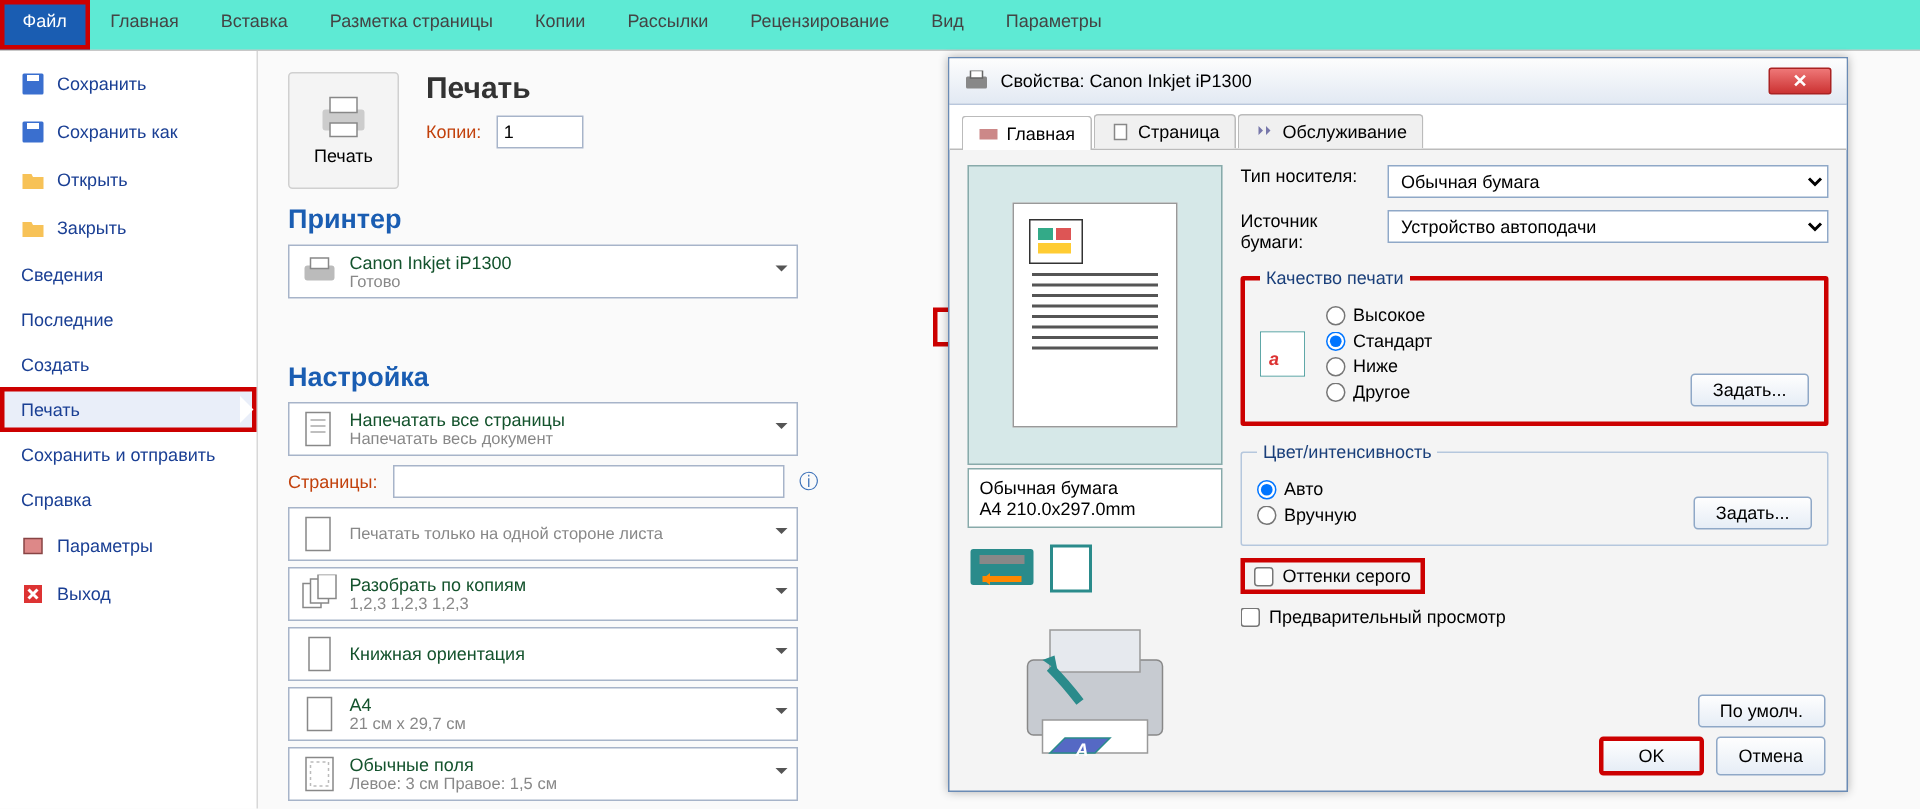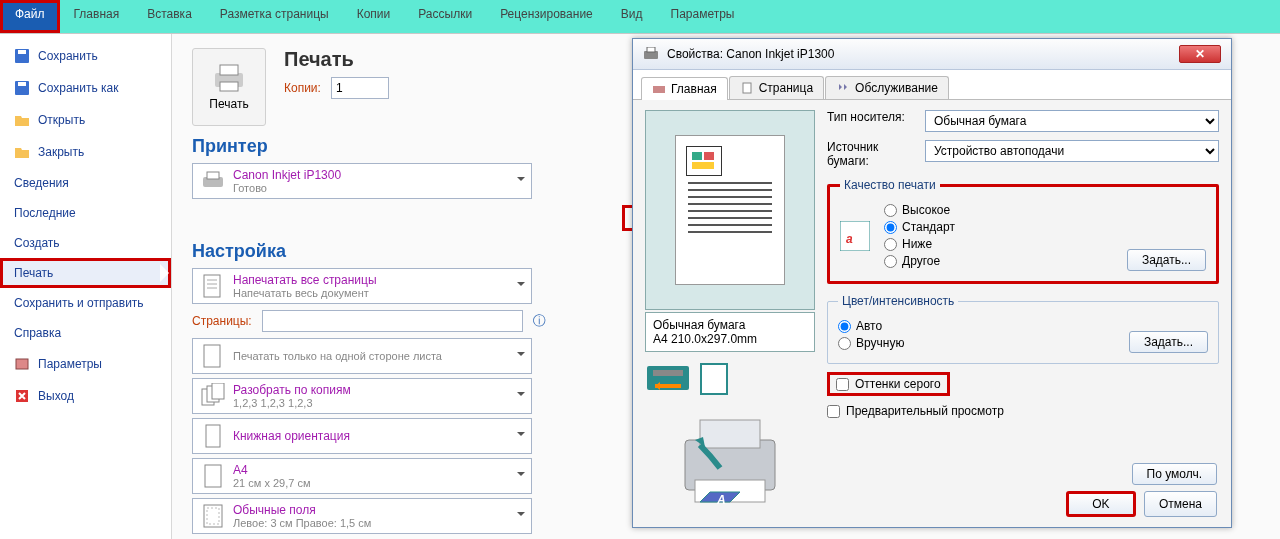--- a/index.html
+++ b/index.html
@@ -22,21 +22,21 @@
 .hrow{display:flex;gap:18px;align-items:flex-start}
 .hcol{display:flex;flex-direction:column;gap:6px}
 h2.sect{font-size:18px;font-weight:600;color:#1a5db2;margin:10px 0 6px}
 .field{display:flex;align-items:center;gap:10px}
 .field label{color:#c2410c}
 .field input{width:58px;border:1px solid #a7b4c9;padding:3px 4px}
 
 .selbox{display:flex;align-items:center;gap:8px;width:340px;border:1px solid #a7b4c9;background:#fff;padding:4px 8px;position:relative}
 .selbox .dd{position:absolute;right:6px;top:50%;transform:translateY(-50%);border:4px solid transparent;border-top-color:#555}
 .selbox .sub{color:#888;font-size:11px}
-.selbox .main{color:#a21caf}
+.selbox .main{color:#14532d}
 .info{position:absolute;font-size:13px;color:#3a6fb7}
 
 .link{color:#2a5da5;text-decoration:underline;border:3px solid #c00;padding:3px 8px;display:inline-block}
 
 
 .dialog{position:absolute;left:632px;top:38px;width:600px;height:490px;background:#f4f4f4;border:1px solid #6a8bb5;box-shadow:0 0 6px rgba(0,0,0,.3)}
 .titlebar{background:linear-gradient(#fdfdfd,#e2e9f3);padding:6px 10px;display:flex;align-items:center;gap:8px;border-bottom:1px solid #b9c7dc}
 .closebtn{margin-left:auto;width:42px;height:18px;background:linear-gradient(#e77,#c33);border:1px solid #a22;border-radius:2px;display:flex;align-items:center;justify-content:center;color:#fff;font-weight:bold}
 .dtabs{display:flex;gap:1px;padding:6px 8px 0;background:#fff;border-bottom:1px solid #bbb}
 .dtab{padding:4px 10px;border:1px solid #bbb;border-bottom:none;background:#f0f0f0;display:flex;align-items:center;gap:5px;border-radius:3px 3px 0 0}

